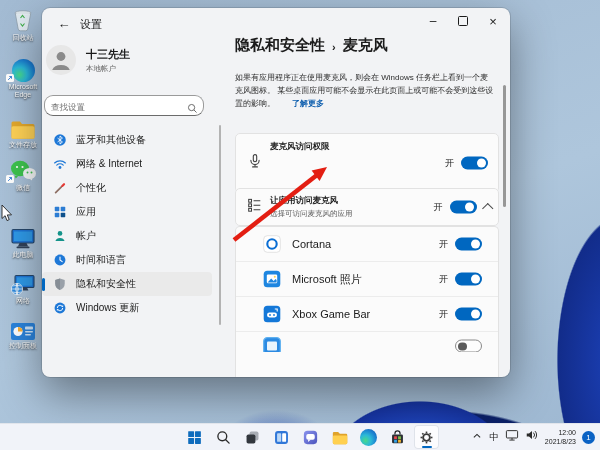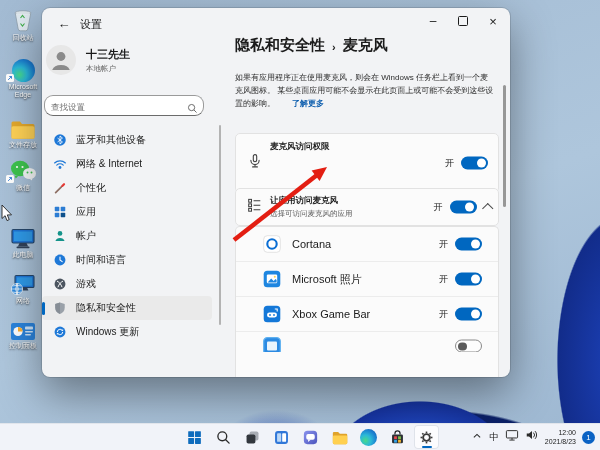--- a/index.html
+++ b/index.html
@@ -265,29 +265,20 @@
         </div>
         <div class="nav-item">
           <span class="nav-ic">
               <svg width="14" height="14" viewBox="0 0 16 16">
                 <circle cx="8" cy="8" r="6.2" fill="#1e78d7"></circle>
                 <path d="M8 4.6 V8 l2.5 1.8" stroke="#fff" stroke-width="1.2" fill="none" stroke-linecap="round"></path>
               </svg>
             </span>
           <span>时间和语言</span>
         </div>
-        <div class="nav-item">
-          <span class="nav-ic">
-              <svg width="14" height="14" viewBox="0 0 16 16">
-                <circle cx="8" cy="8" r="6.2" fill="#4c5560"></circle>
-                <path d="M5 4.9 c2 1.1 4.3 3.4 5.2 6.3 M11 4.9 c-2 1.1 -4.3 3.4 -5.2 6.3" stroke="#fff" stroke-width="1.1" fill="none" stroke-linecap="round"></path>
-              </svg>
-            </span>
-          <span>游戏</span>
-        </div>
         <div class="nav-item selected">
           <span class="nav-ic">
               <svg width="14" height="14" viewBox="0 0 16 16">
                 <path d="M8 1.6 L13.4 3.4 V7.8 C13.4 11.4 11 13.9 8 14.9 C5 13.9 2.6 11.4 2.6 7.8 V3.4 Z" fill="#9aa1a9"></path>
                 <path d="M8 1.6 L8 14.9 C5 13.9 2.6 11.4 2.6 7.8 V3.4 Z" fill="#868d95"></path>
               </svg>
             </span>
           <span>隐私和安全性</span>
         </div>
         <div class="nav-item">

